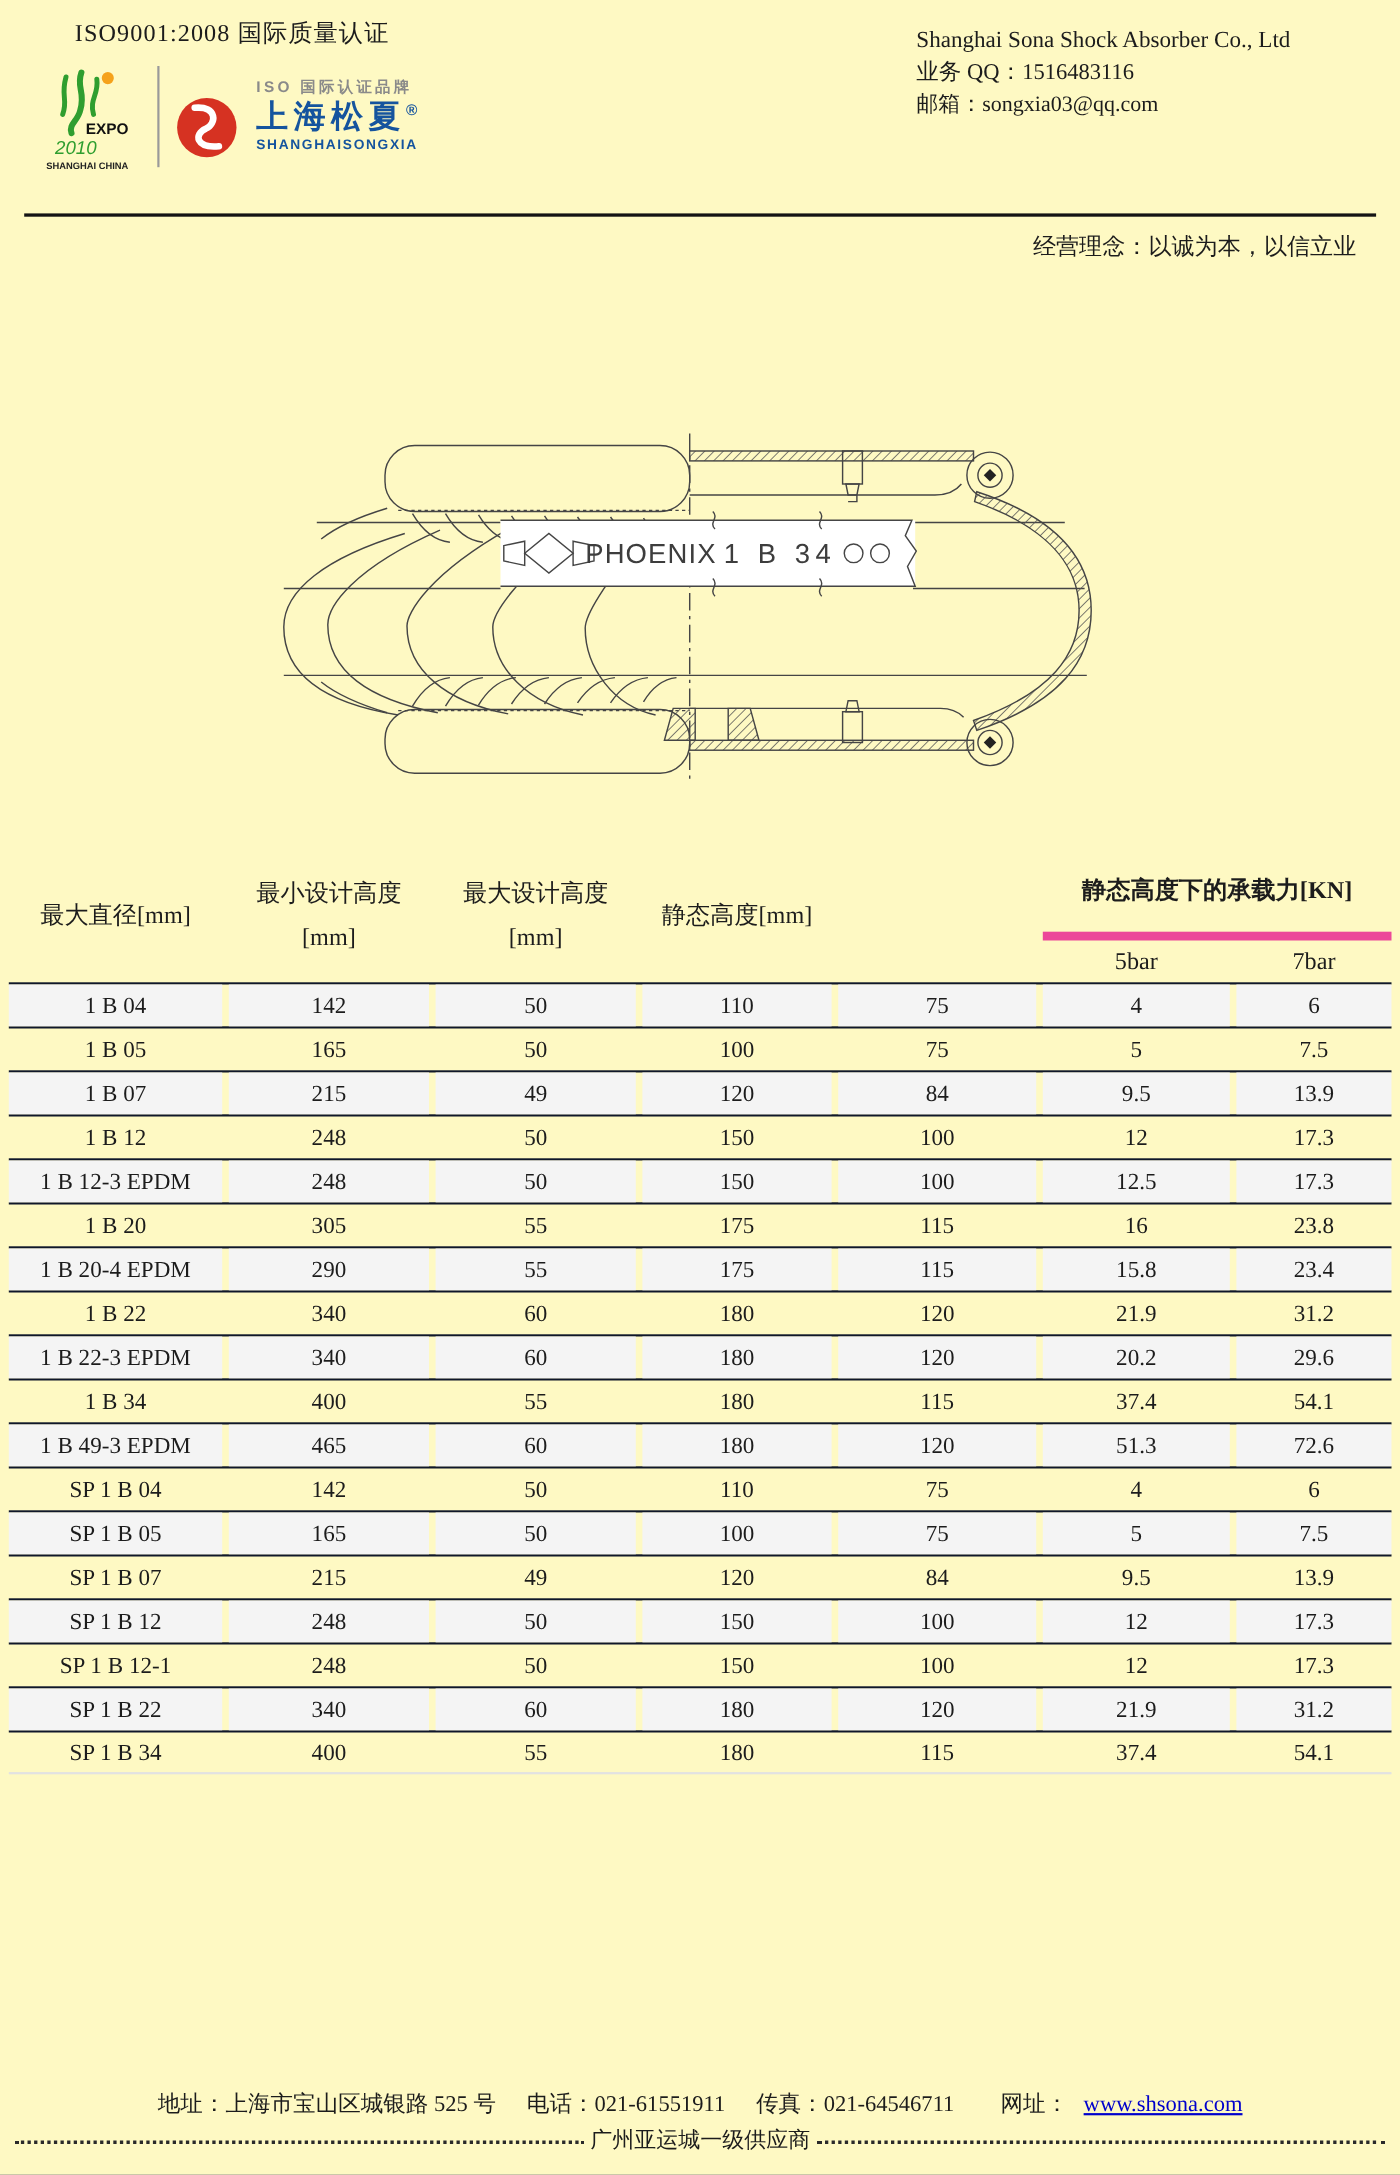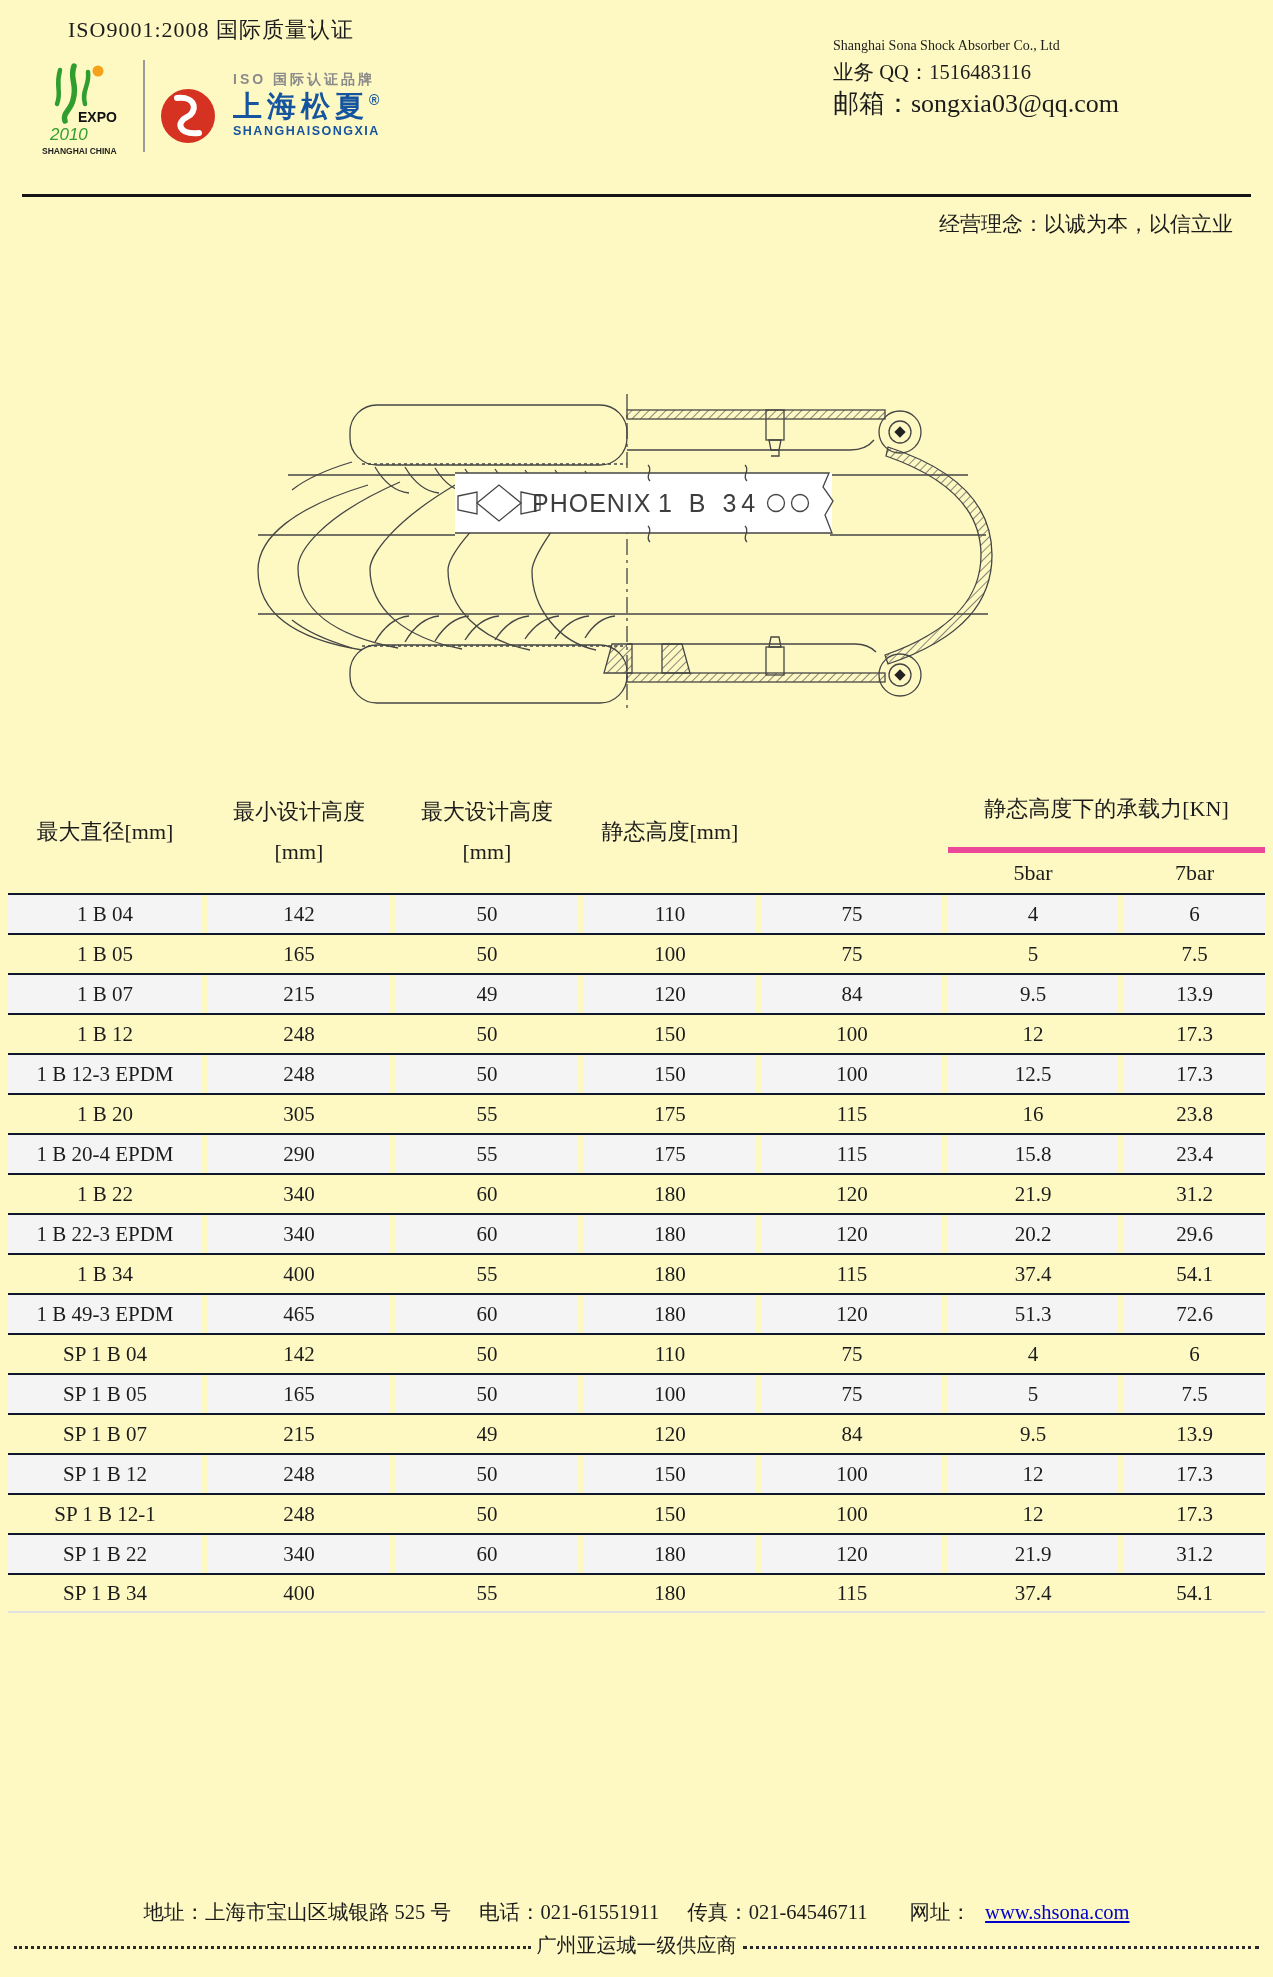--- a/index.html
+++ b/index.html
@@ -11,36 +11,36 @@
   .iso-cert{left:68px;top:15px;font-size:22px;letter-spacing:1px;}
   .logo-row{left:38px;top:58px;height:100px;}
   .logo-divider{left:143px;top:60px;width:2px;height:92px;background:#9a9a9a;}
   .brand-text{left:233px;top:72px;line-height:1.1;font-family:"Liberation Sans","DejaVu Sans",sans-serif;}
   .brand-iso{font-size:14px;color:#8a8a8a;font-weight:bold;letter-spacing:3px;}
   .brand-cn{font-size:29px;color:#15549e;font-weight:bold;letter-spacing:5px;margin-top:4px;}
   .brand-cn sup{font-size:14px;letter-spacing:0;}
   .brand-en{font-size:12.5px;color:#15549e;font-weight:bold;letter-spacing:1.5px;margin-top:2px;}
   .company-block{left:833px;top:14px;line-height:1.2;}
   .company-cn{font-size:30px;}
-  .company-en{font-size:14px;margin-top:24px;}
+  .company-en{font-size:21px;margin-top:10px;}
   .company-qq{font-size:20.5px;margin-top:5px;}
-  .company-mail{font-size:26px;margin-top:4px;}
+  .company-mail{font-size:20px;margin-top:4px;}
   .top-rule{left:22px;top:194px;width:1229px;height:3px;background:#141414;}
   .motto{top:210px;right:40px;font-size:21px;}
 
   
   .drawing{left:200px;top:392px;width:810px;height:320px;}
 
   
   .spec-table{left:8px;top:770px;width:1257px;font-size:22px;}
   .thead{display:grid;grid-template-columns:194px 182px 182px 172px 180px 170px 141px;column-gap:6px;height:123px;}
   .th{display:flex;flex-direction:column;align-items:center;justify-content:center;text-align:center;line-height:1.25;}
   .th .sub{margin-top:12px;}
   .th-group{grid-column:6 / 8;display:flex;flex-direction:column;}
-  .th-group .group-label{height:77px;display:flex;align-items:center;justify-content:center;border-bottom:6px solid #ec4899;}
+  .th-group .group-label{height:77px;display:flex;align-items:center;justify-content:center;border-bottom:8px solid #ec4899;font-weight:bold;}
   .th-group .group-sub{flex:1;display:grid;grid-template-columns:170px 141px;column-gap:6px;}
   .th-group .group-sub div{display:flex;align-items:center;justify-content:center;}
   .tbody{}
   .trow{display:grid;grid-template-columns:194px 182px 182px 172px 180px 170px 141px;column-gap:6px;
         height:40px;box-sizing:border-box;border-top:2px solid #0f172a;}
   .trow:last-child{border-bottom:2px solid #e2e2e2;}
   .td{display:flex;align-items:center;justify-content:center;font-size:21px;}
   .trow.odd .td{background:#f4f4f4;}
 
   

